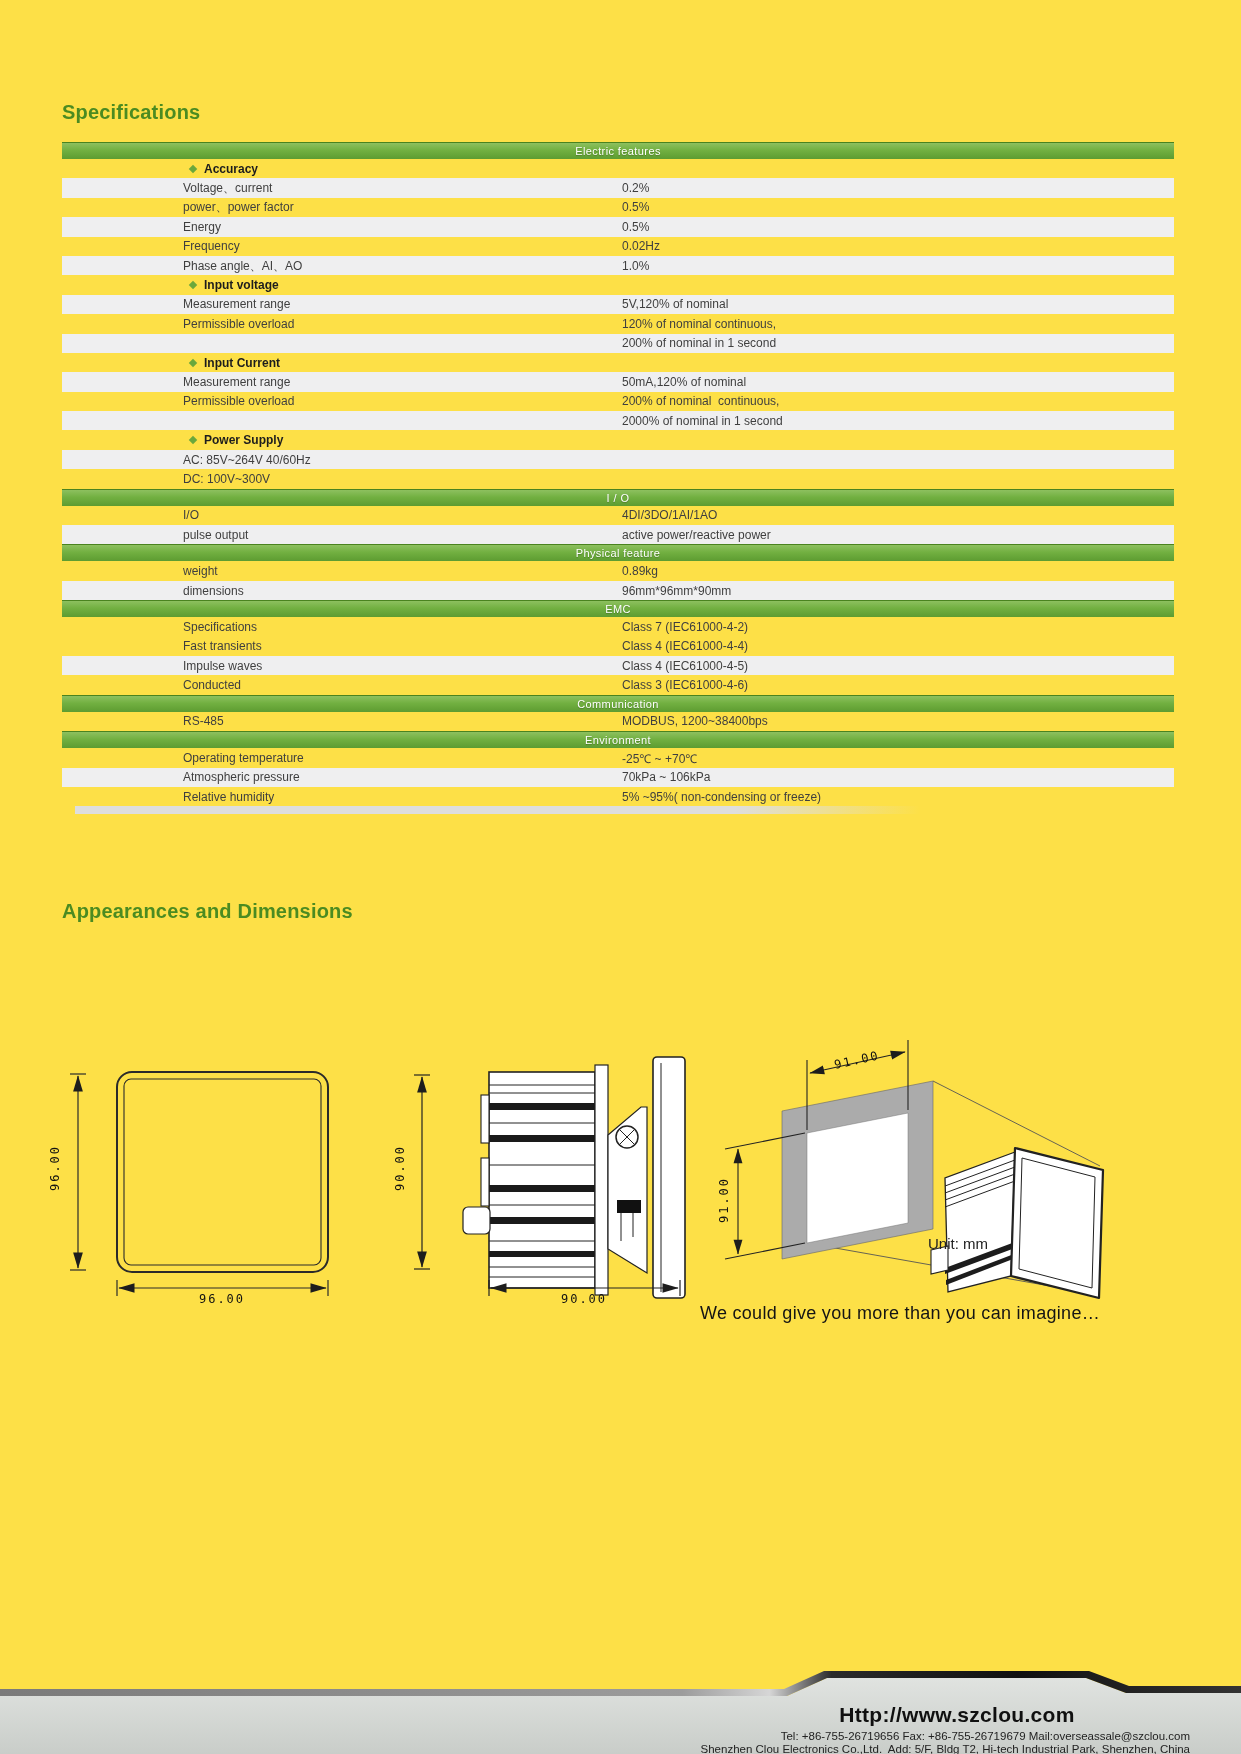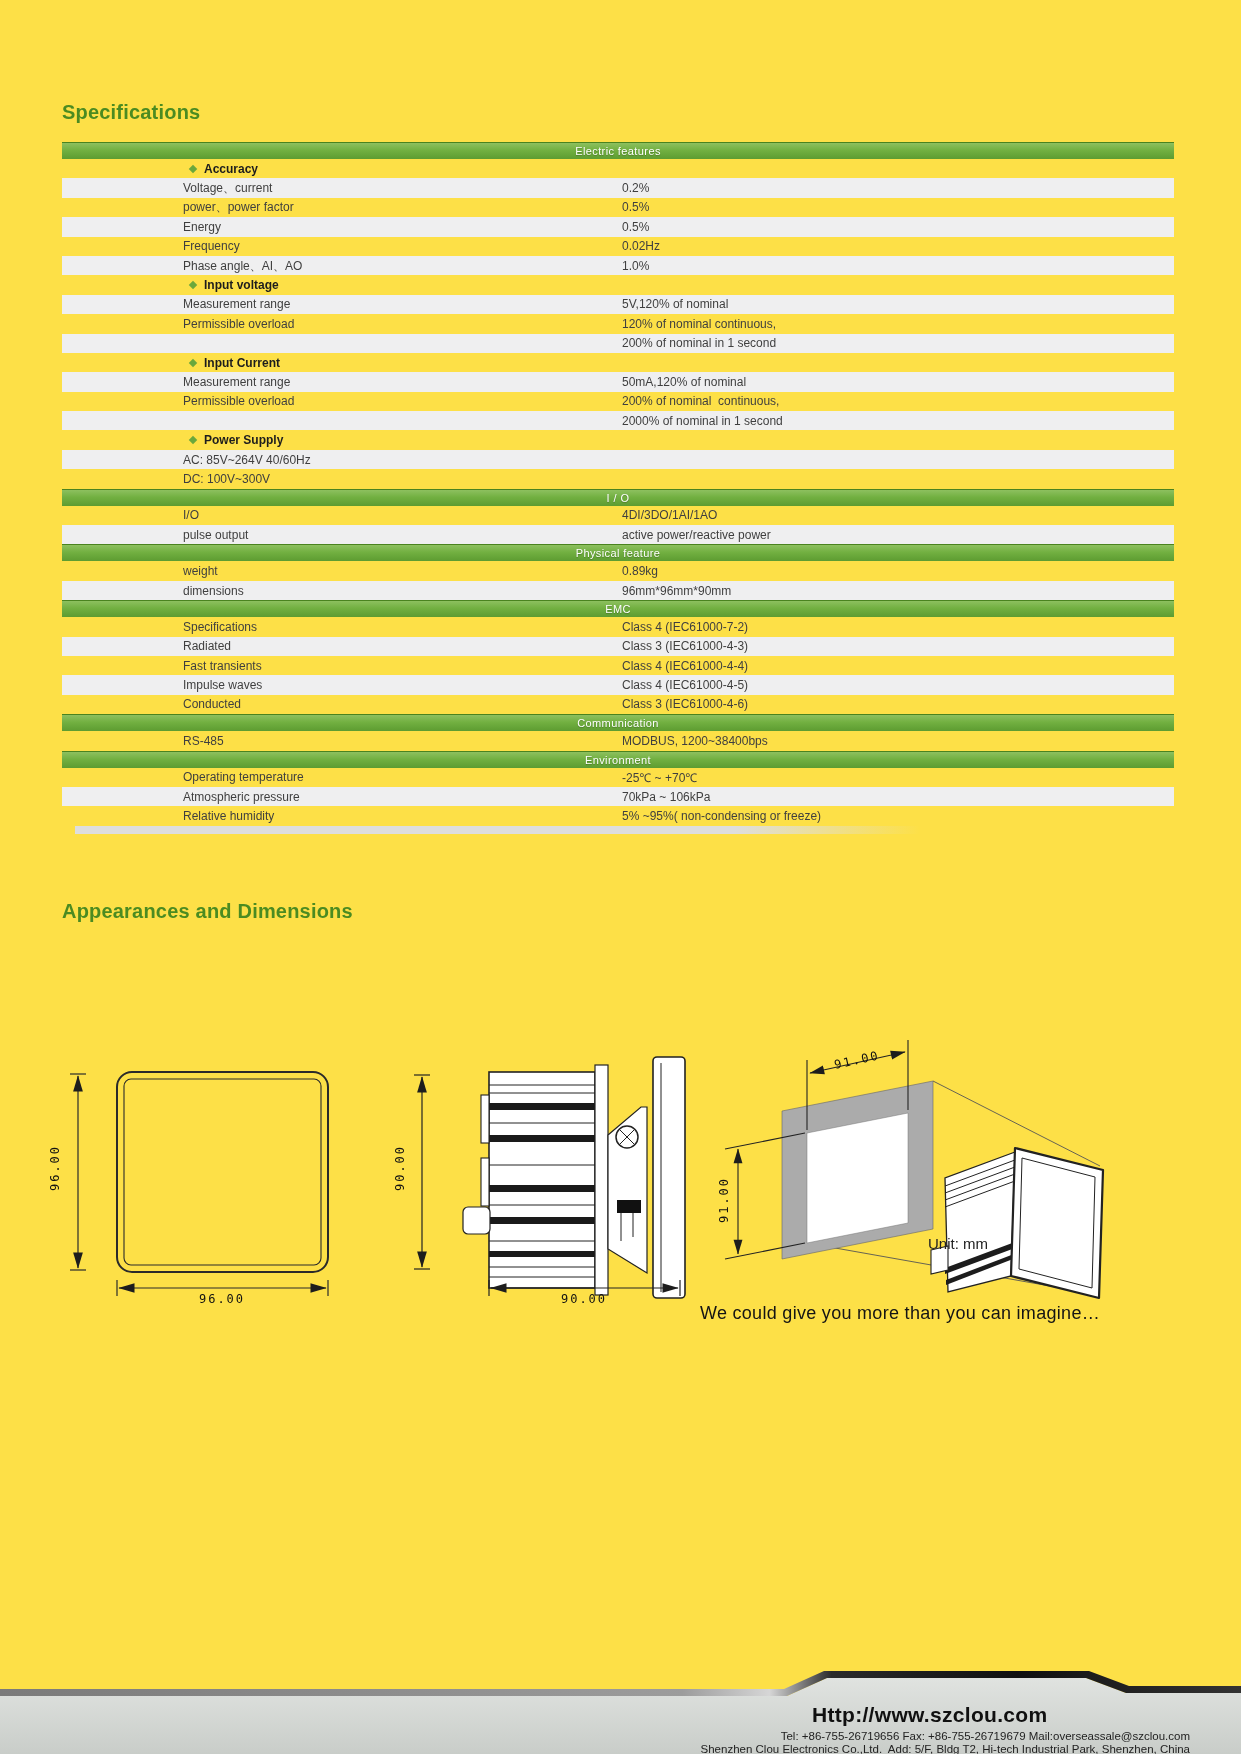--- a/index.html
+++ b/index.html
@@ -26,21 +26,21 @@
   .dimlabel{position:absolute;font-family:"DejaVu Sans Mono",monospace;font-size:12px;
             letter-spacing:2px;color:#111;text-align:center;height:16px;line-height:16px;}
   .rot90{transform:rotate(-90deg);}
   
   #unit-label{position:absolute;left:898px;top:1235px;width:120px;text-align:center;
               font-size:15px;color:#222;}
   #tagline{position:absolute;left:490px;top:1303px;width:610px;text-align:right;
            font-size:18px;color:#141414;letter-spacing:.3px;}
   
   #footer-svg{position:absolute;left:0;top:1660px;}
-  #footer-website{position:absolute;left:812px;top:1703px;width:290px;text-align:left;
+  #footer-website{position:absolute;left:812px;top:1703px;width:290px;text-align:center;
                   font-size:21px;font-weight:bold;color:#101010;letter-spacing:.3px;}
   #footer-contact{position:absolute;right:51px;top:1730px;font-size:11.5px;color:#222;white-space:pre;}
   #footer-address{position:absolute;right:51px;top:1743px;font-size:11.5px;color:#222;white-space:pre;}
 </style>
 </head>
 <body>
 
 <div id="page">
 
   <div class="h1" style="left:62px;top:101px;">Specifications</div>
@@ -123,25 +123,21 @@
         <span class="lbl">weight</span>
         <span class="val">0.89kg</span>
       </div>
       <div class="srow gray">
         <span class="lbl">dimensions</span>
         <span class="val">96mm*96mm*90mm</span>
       </div>
       <div class="band">EMC</div>
       <div class="srow">
         <span class="lbl">Specifications</span>
-        <span class="val">Class 4 (IEC61000-7-2)</span>
-      </div>
-      <div class="srow gray">
-        <span class="lbl">Radiated</span>
-        <span class="val">Class 3 (IEC61000-4-3)</span>
+        <span class="val">Class 7 (IEC61000-4-2)</span>
       </div>
       <div class="srow">
         <span class="lbl">Fast transients</span>
         <span class="val">Class 4 (IEC61000-4-4)</span>
       </div>
       <div class="srow gray">
         <span class="lbl">Impulse waves</span>
         <span class="val">Class 4 (IEC61000-4-5)</span>
       </div>
       <div class="srow">

